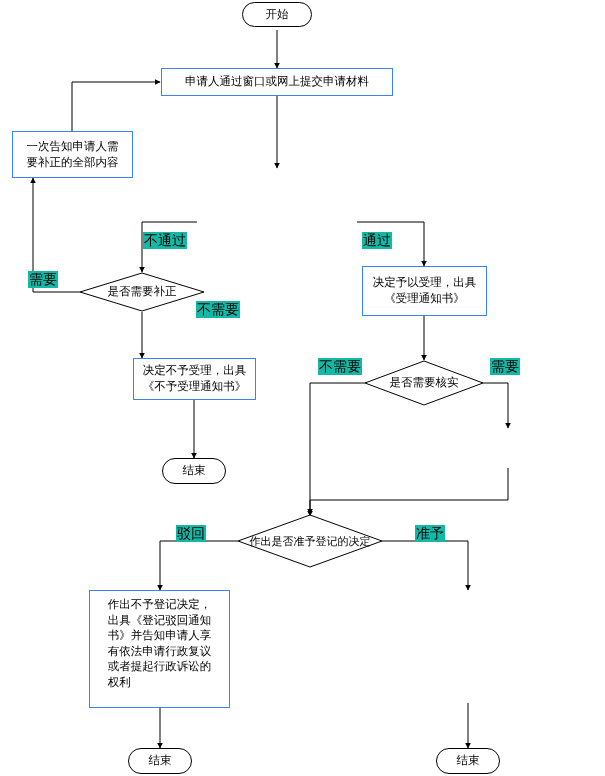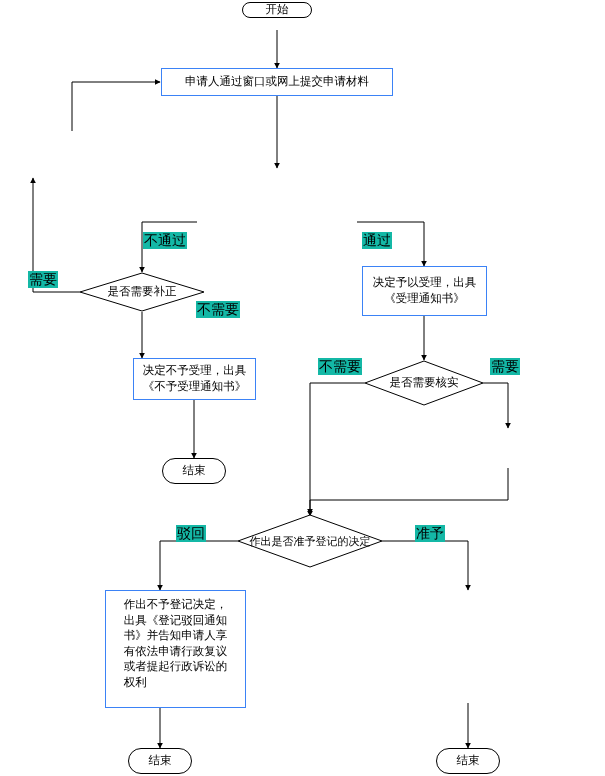--- a/index.html
+++ b/index.html
@@ -124,28 +124,32 @@
       <path d="M 238 541 L 160 541 L 160 590"></path>
 
       <path d="M 382 541 L 468 541 L 468 590"></path>
 
       <path d="M 160 708 L 160 748"></path>
 
       <path d="M 468 703 L 468 748"></path>
     </g>
   </svg>
 
-  <div class="node stadium" style="left:242px; top:2px; width:70px; height:16px;">
+  <div class="node stadium" style="left:242px; top:2px; width:70px; height:25px;">
     <span class="txt">开始</span>
   </div>
 
   <div class="node rect" style="left:161px; top:68px; width:232px; height:28px;">
     <span class="txt">申请人通过窗口或网上提交申请材料</span>
   </div>
 
+  <div class="node rect" style="left:12px; top:131px; width:121px; height:47px;">
+    <span class="txt">一次告知申请人需
+要补正的全部内容</span>
+  </div>
 
 
   <div class="diamond-wrap" style="left:79px; top:272px; width:126px; height:40px;">
     <svg width="126" height="40" viewBox="0 0 126 40">
       <polygon points="63,1 125,20 63,39 1,20" fill="#ffffff" stroke="#000000" stroke-width="1"></polygon>
     </svg>
     <div class="diamond-label">是否需要补正</div>
   </div>
 
   <div class="node rect" style="left:362px; top:266px; width:125px; height:50px;">
@@ -170,21 +174,21 @@
   </div>
 
 
   <div class="diamond-wrap" style="left:237px; top:514px; width:146px; height:54px;">
     <svg width="146" height="54" viewBox="0 0 146 54">
       <polygon points="73,1 145,27 73,53 1,27" fill="#ffffff" stroke="#000000" stroke-width="1"></polygon>
     </svg>
     <div class="diamond-label" style="padding:0 10px; box-sizing:border-box; font-size:11px;">作出是否准予登记的决定</div>
   </div>
 
-  <div class="node rect" style="left:89px; top:590px; width:141px; height:118px; align-items:flex-start;margin-left:16px;">
+  <div class="node rect" style="left:89px; top:590px; width:141px; height:118px; align-items:flex-start;">
     <span class="txt" style="padding:6px 8px; text-align:left;">作出不予登记决定，
 出具《登记驳回通知
 书》并告知申请人享
 有依法申请行政复议
 或者提起行政诉讼的
 权利</span>
   </div>
 
 
   <div class="node stadium" style="left:128px; top:748px; width:64px; height:26px;">

